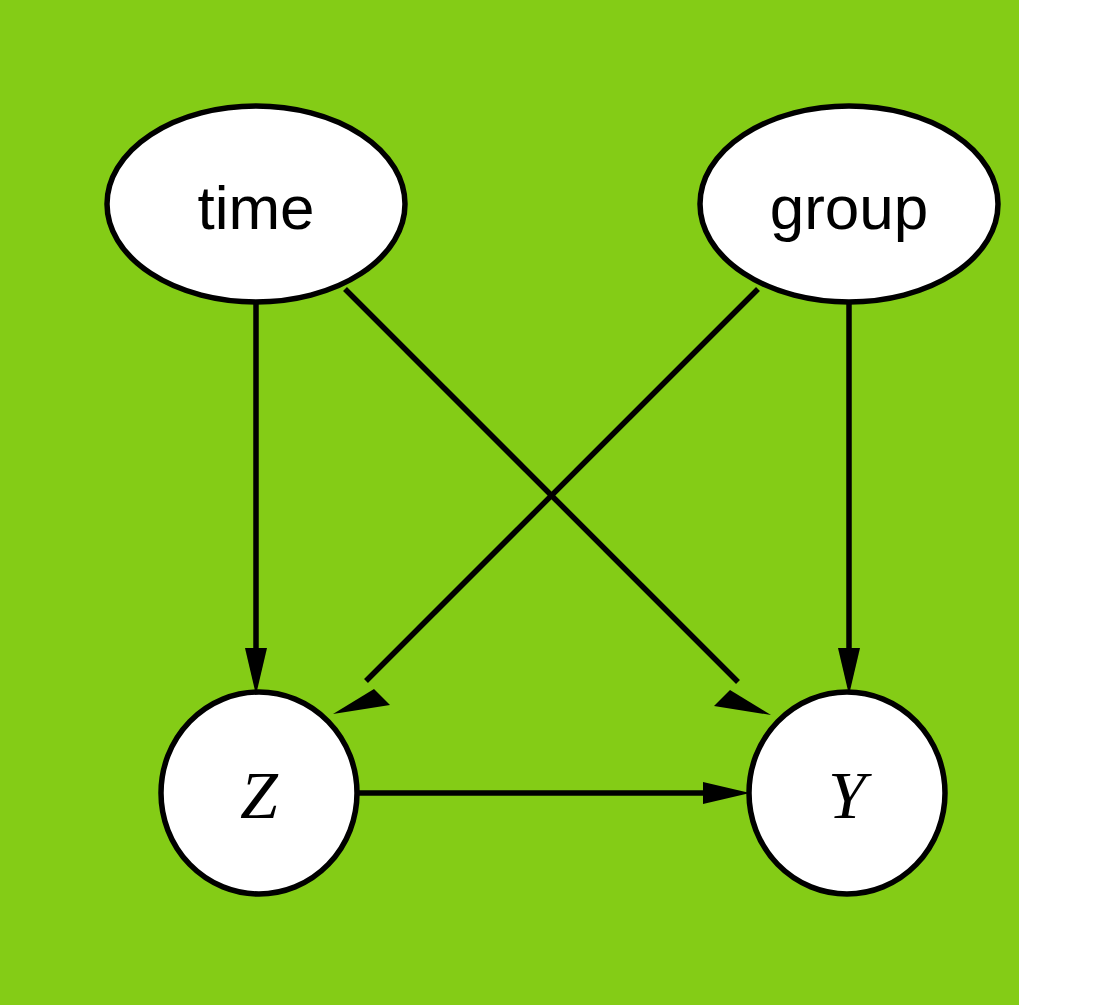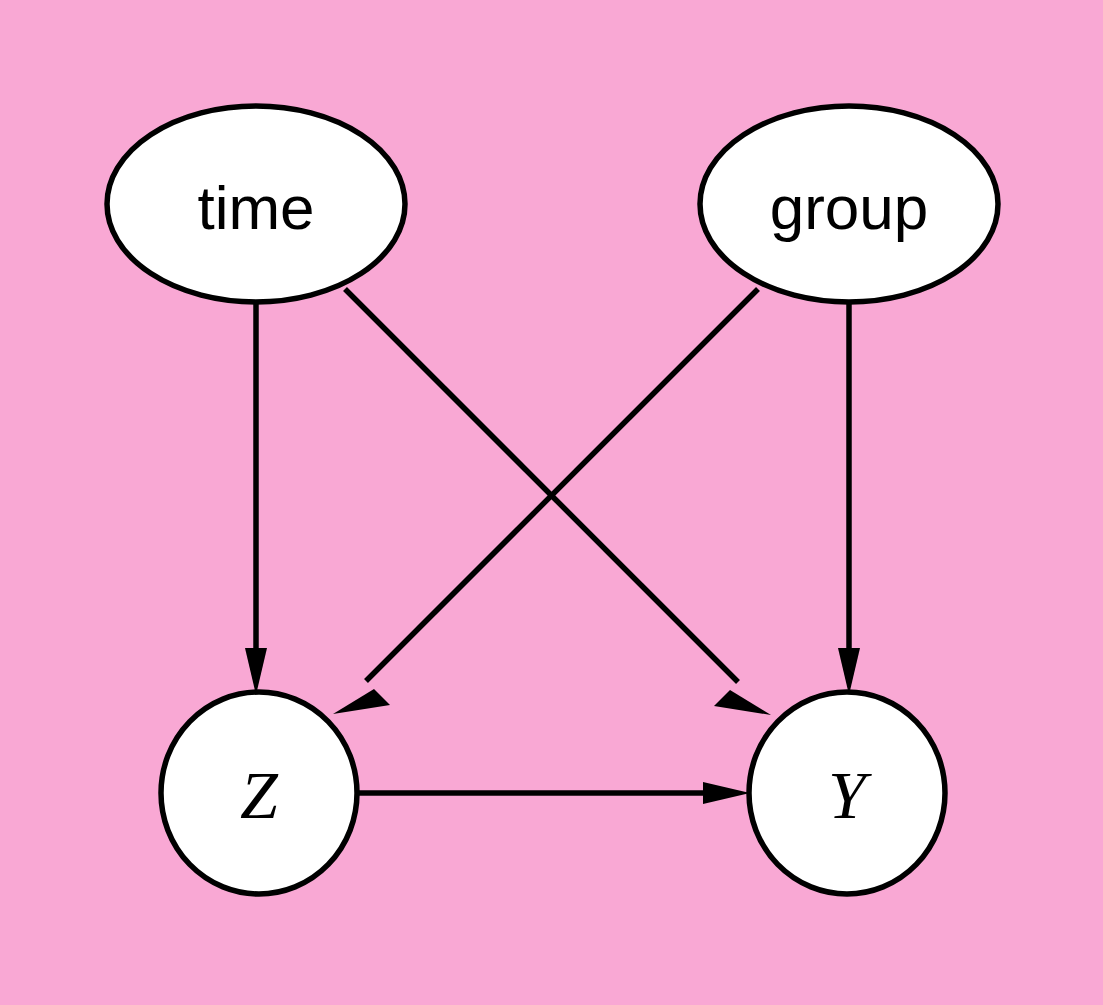--- a/index.html
+++ b/index.html
@@ -9,23 +9,23 @@
     background: #ffffff;
   }
   body {
     width: 1103px;
     height: 1005px;
     font-family: "Liberation Sans", sans-serif;
     overflow: hidden;
   }
   #graph-canvas {
     position: relative;
-    width: 1103px;
+    width: 1019px;
     height: 1005px;
-    background: #f9a8d4;
+    background: #84cc16;
     text-decoration: underline;
   }
   #dag-svg {
     display: block;
     width: 1103px;
     height: 1005px;
   }
   .node-shape {
     fill: #ffffff;
   }

